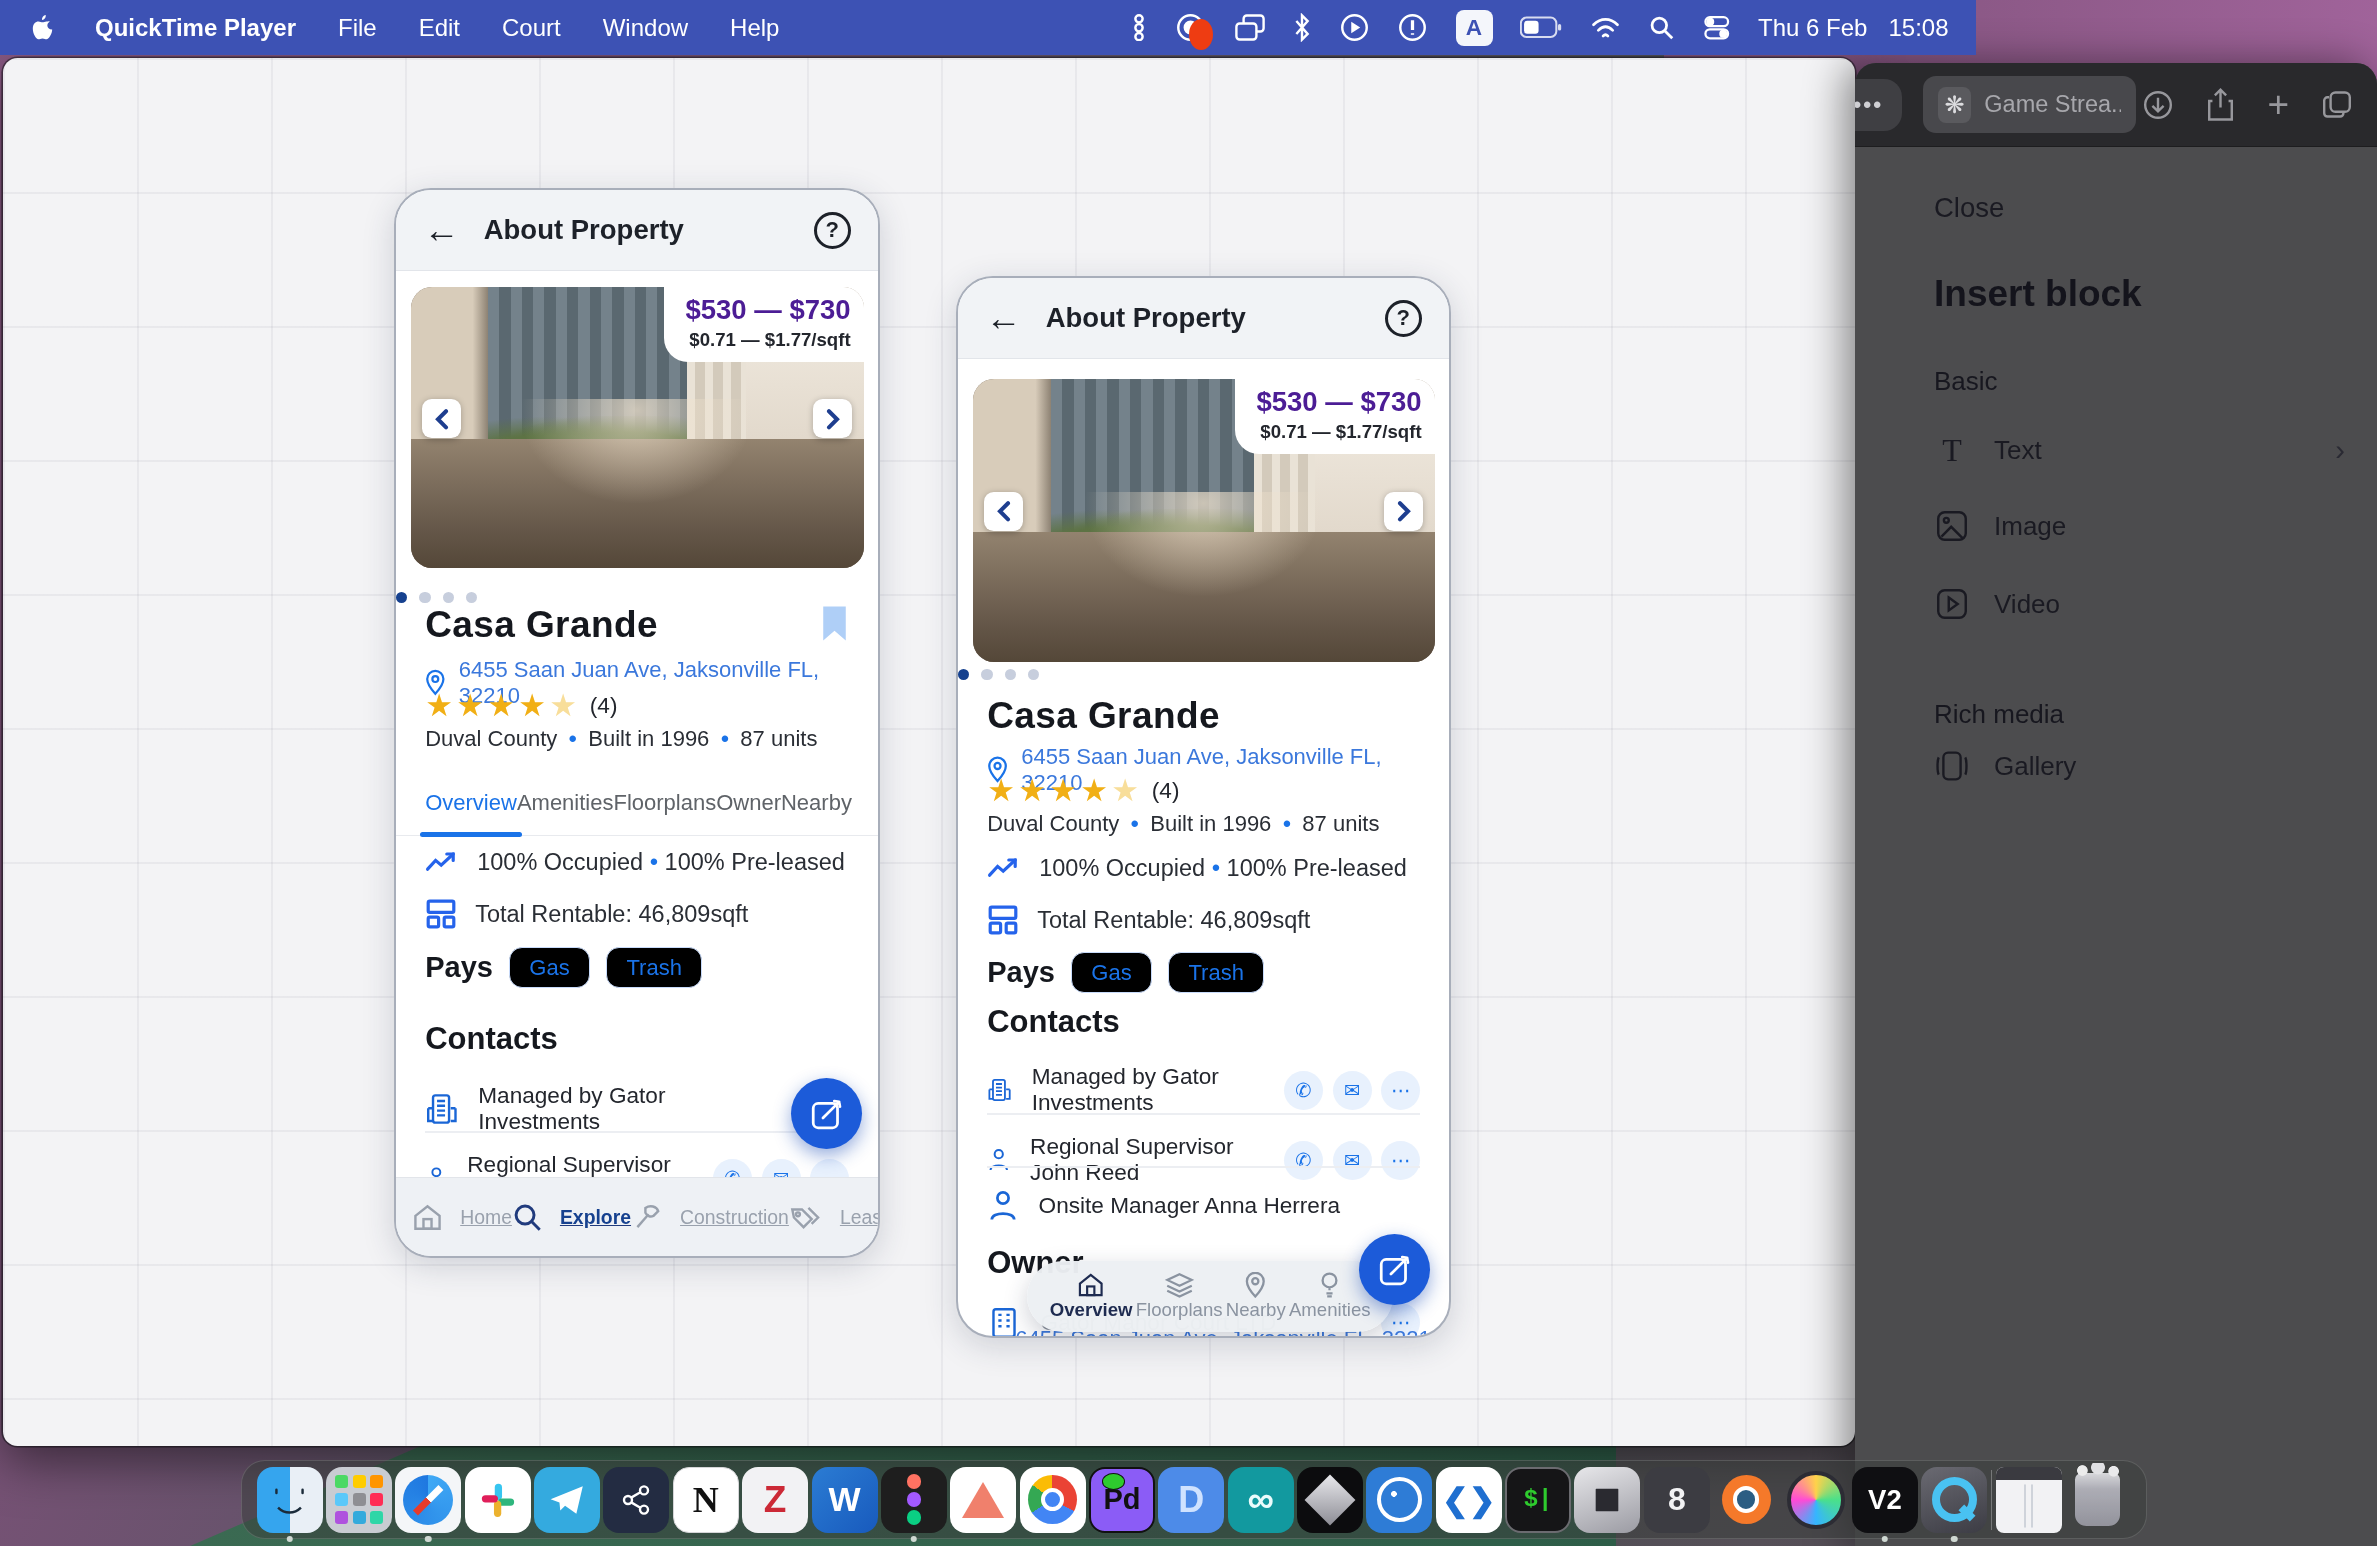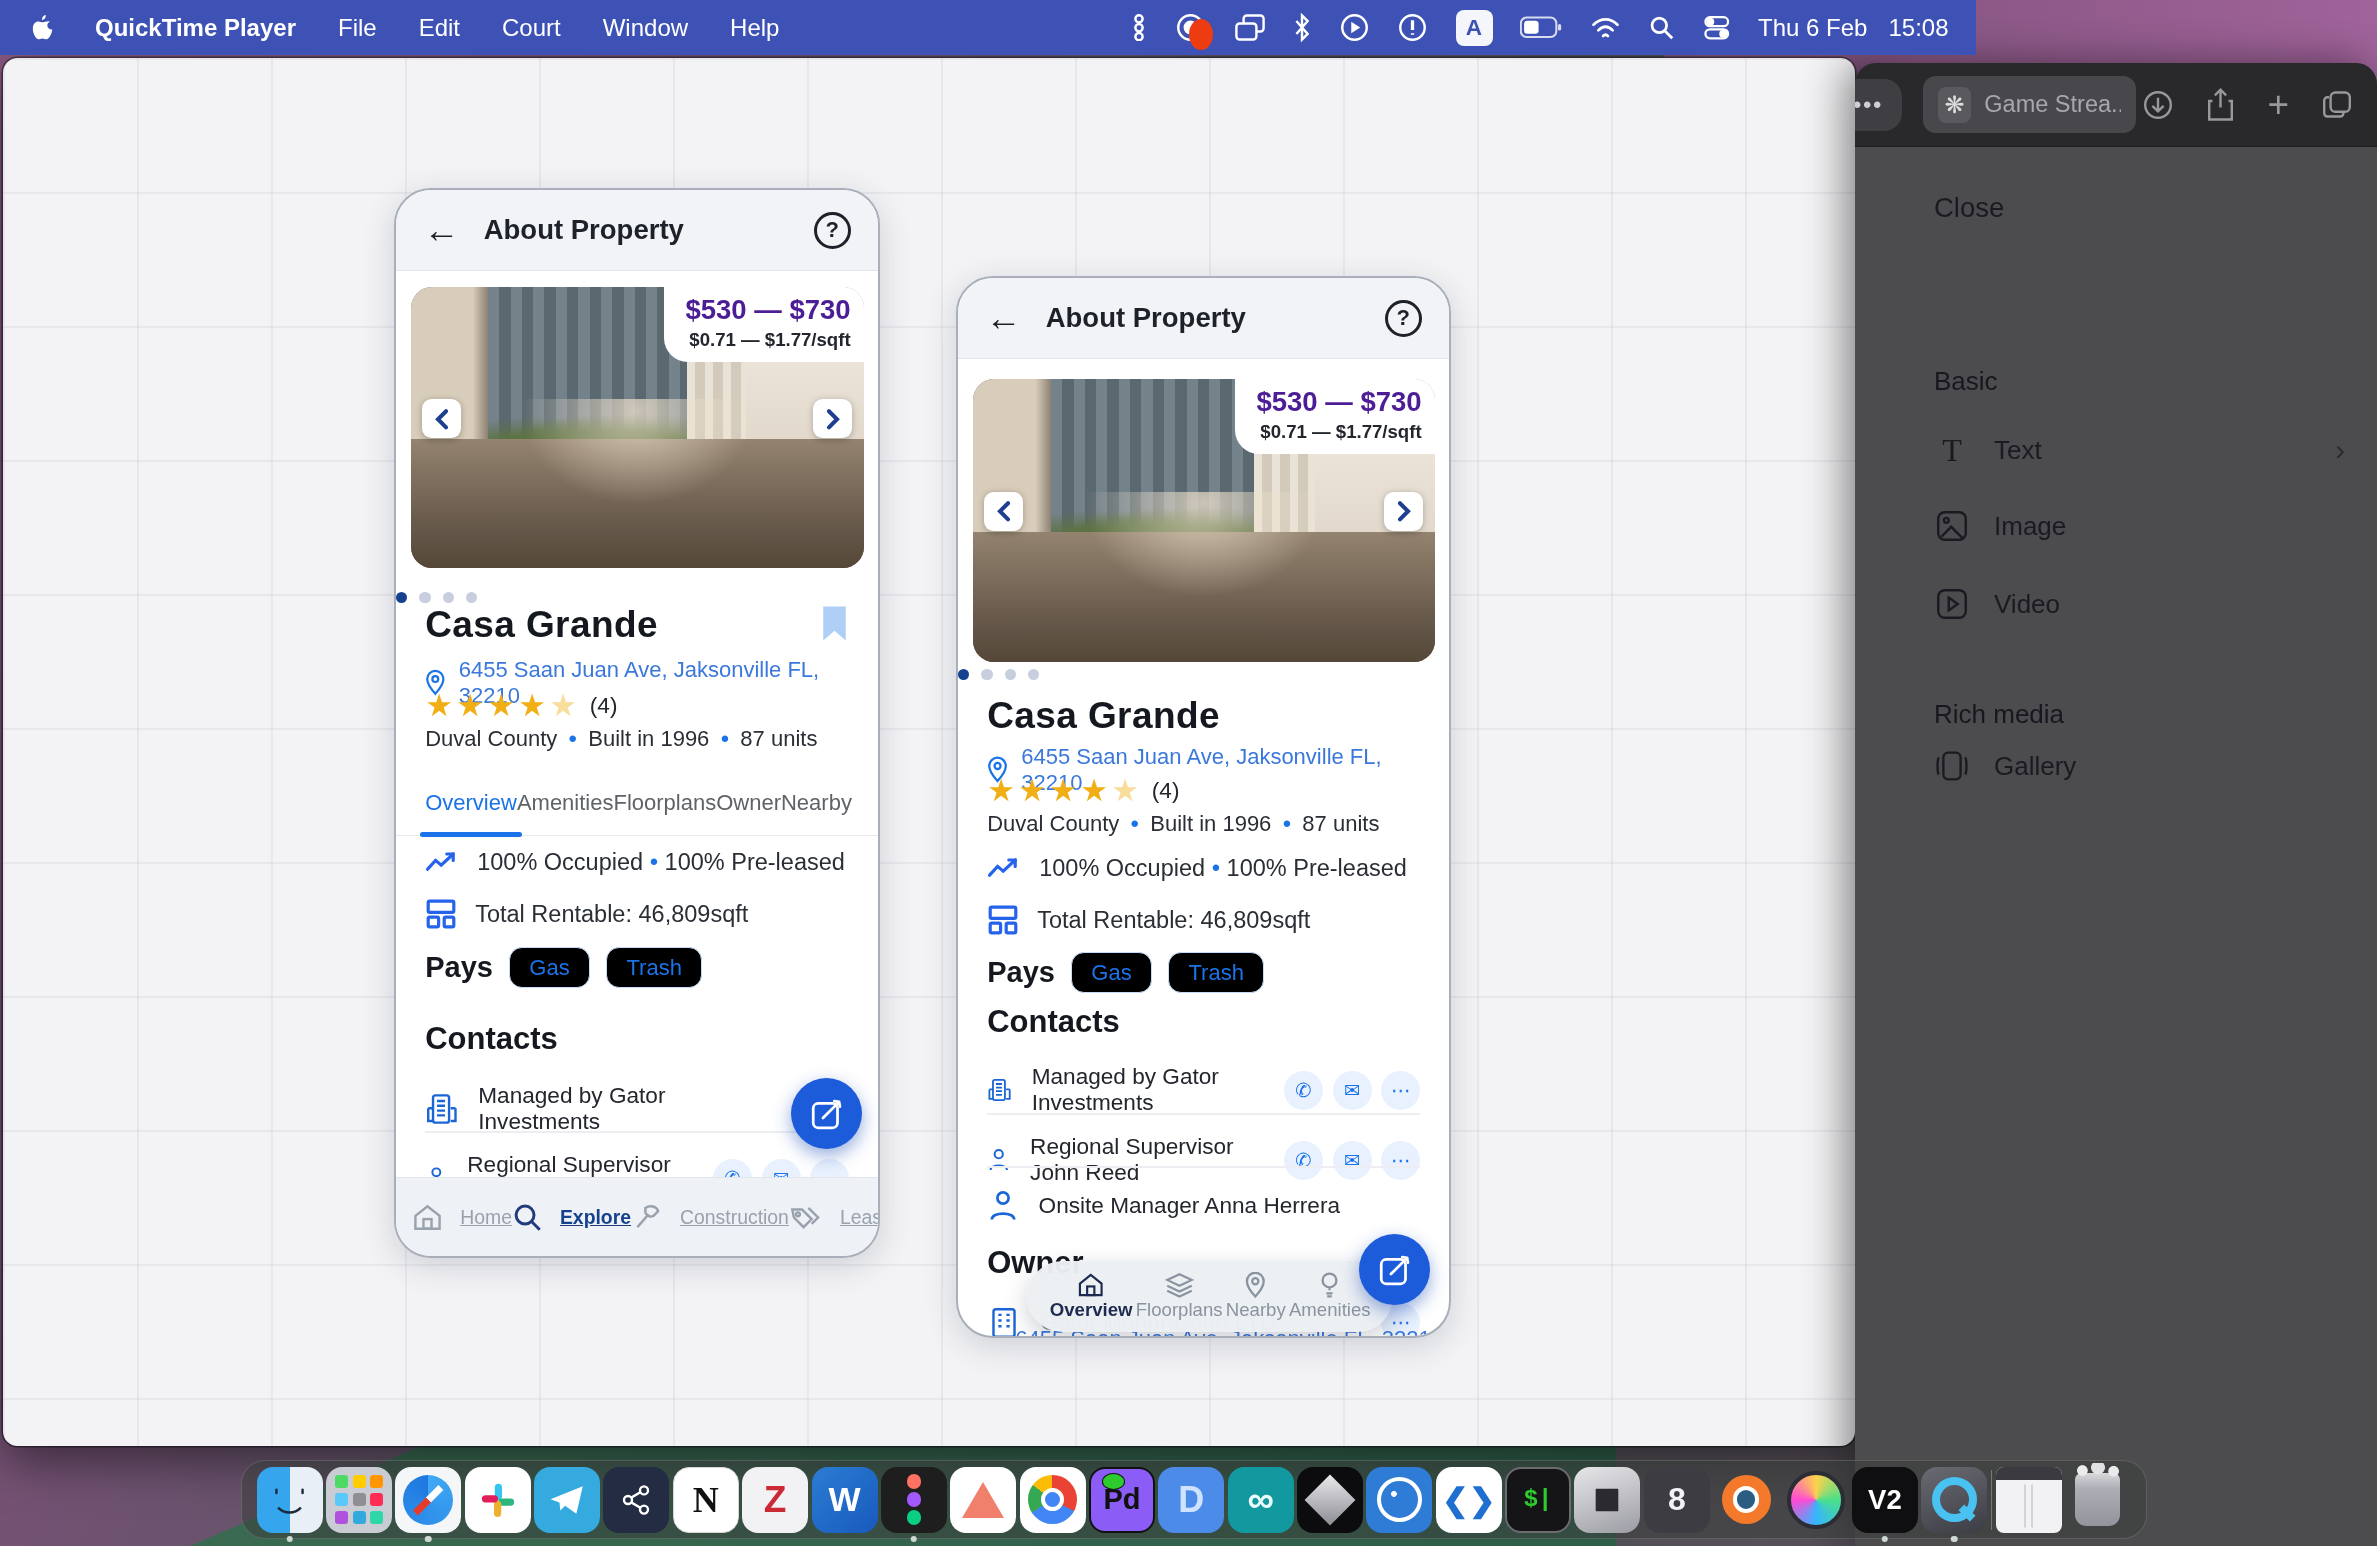--- a/index.html
+++ b/index.html
@@ -682,20 +682,23 @@
             <rect x="12" y="4" width="24" height="24" rx="6"></rect>
             <path d="M28 28 V30 A4 4 0 0 1 24 34 H8 A4 4 0 0 1 4 30 V14 A4 4 0 0 1 8 10 H10"></path>
           </svg>
       </span>
     </span>
   </div>
   <div class="b-content">
     <div class="b-abs" style="top:45px;">
       <span class="b-close">Close</span>
     </div>
+    <div class="b-abs" style="top:126px;">
+      <span class="b-heading">Insert block</span>
+    </div>
     <div class="b-abs" style="top:219px;">
       <span class="b-section">Basic</span>
     </div>
     <div class="b-abs b-item" style="top:285px;">
       <span class="bi-icon" style="font-family:'Liberation Serif',serif;font-size:32px;">T</span>
       <span>Text</span>
       <span class="chev">›</span>
     </div>
     <div class="b-abs b-item" style="top:362px;">
       <span class="bi-icon">

